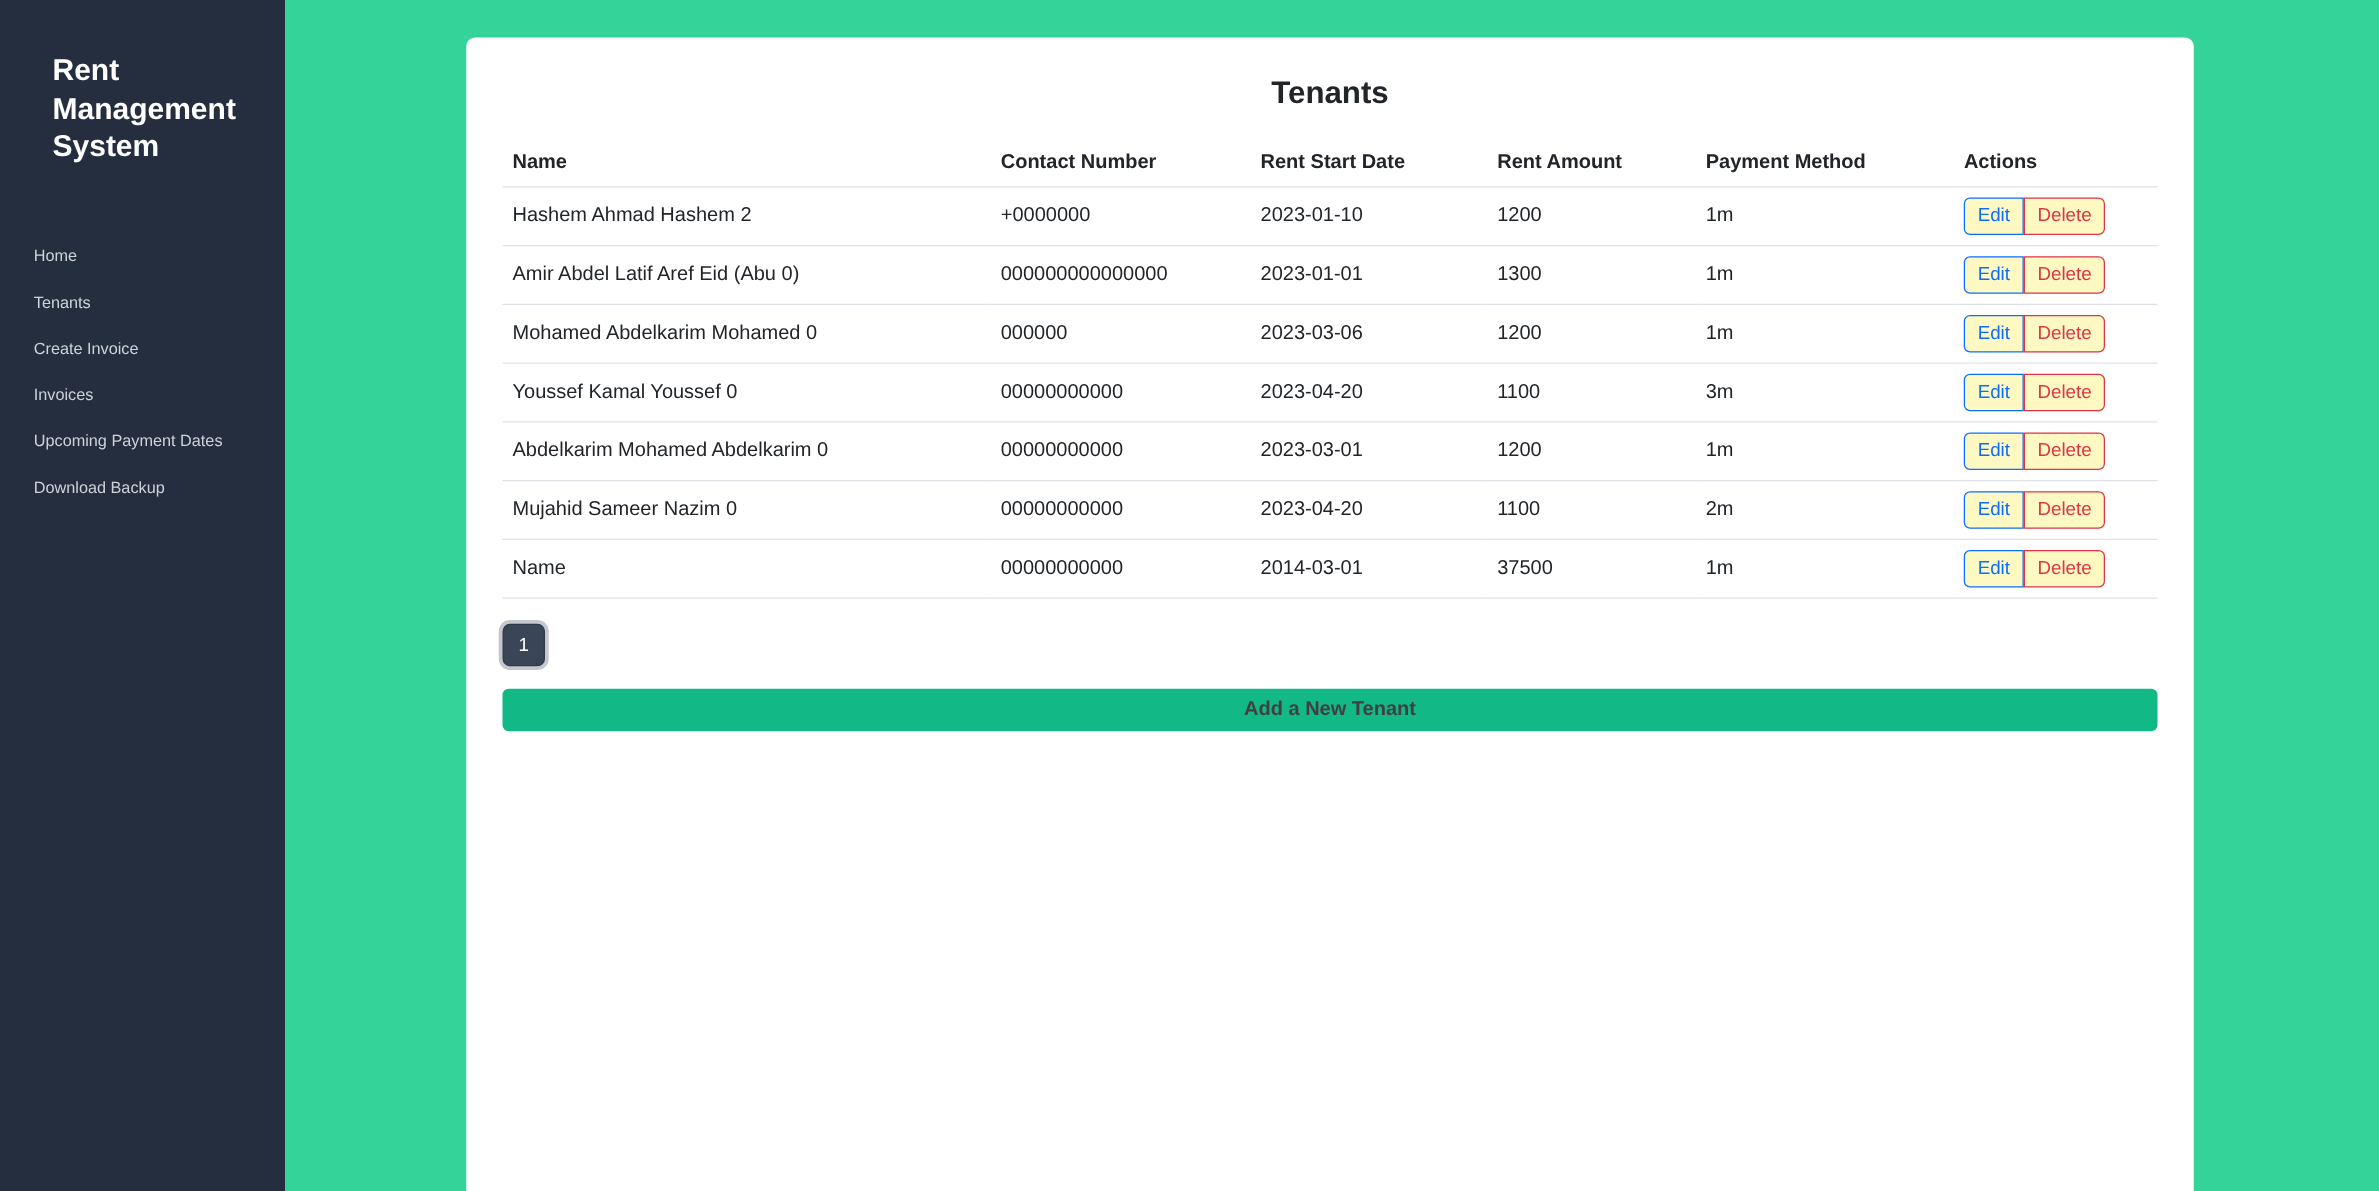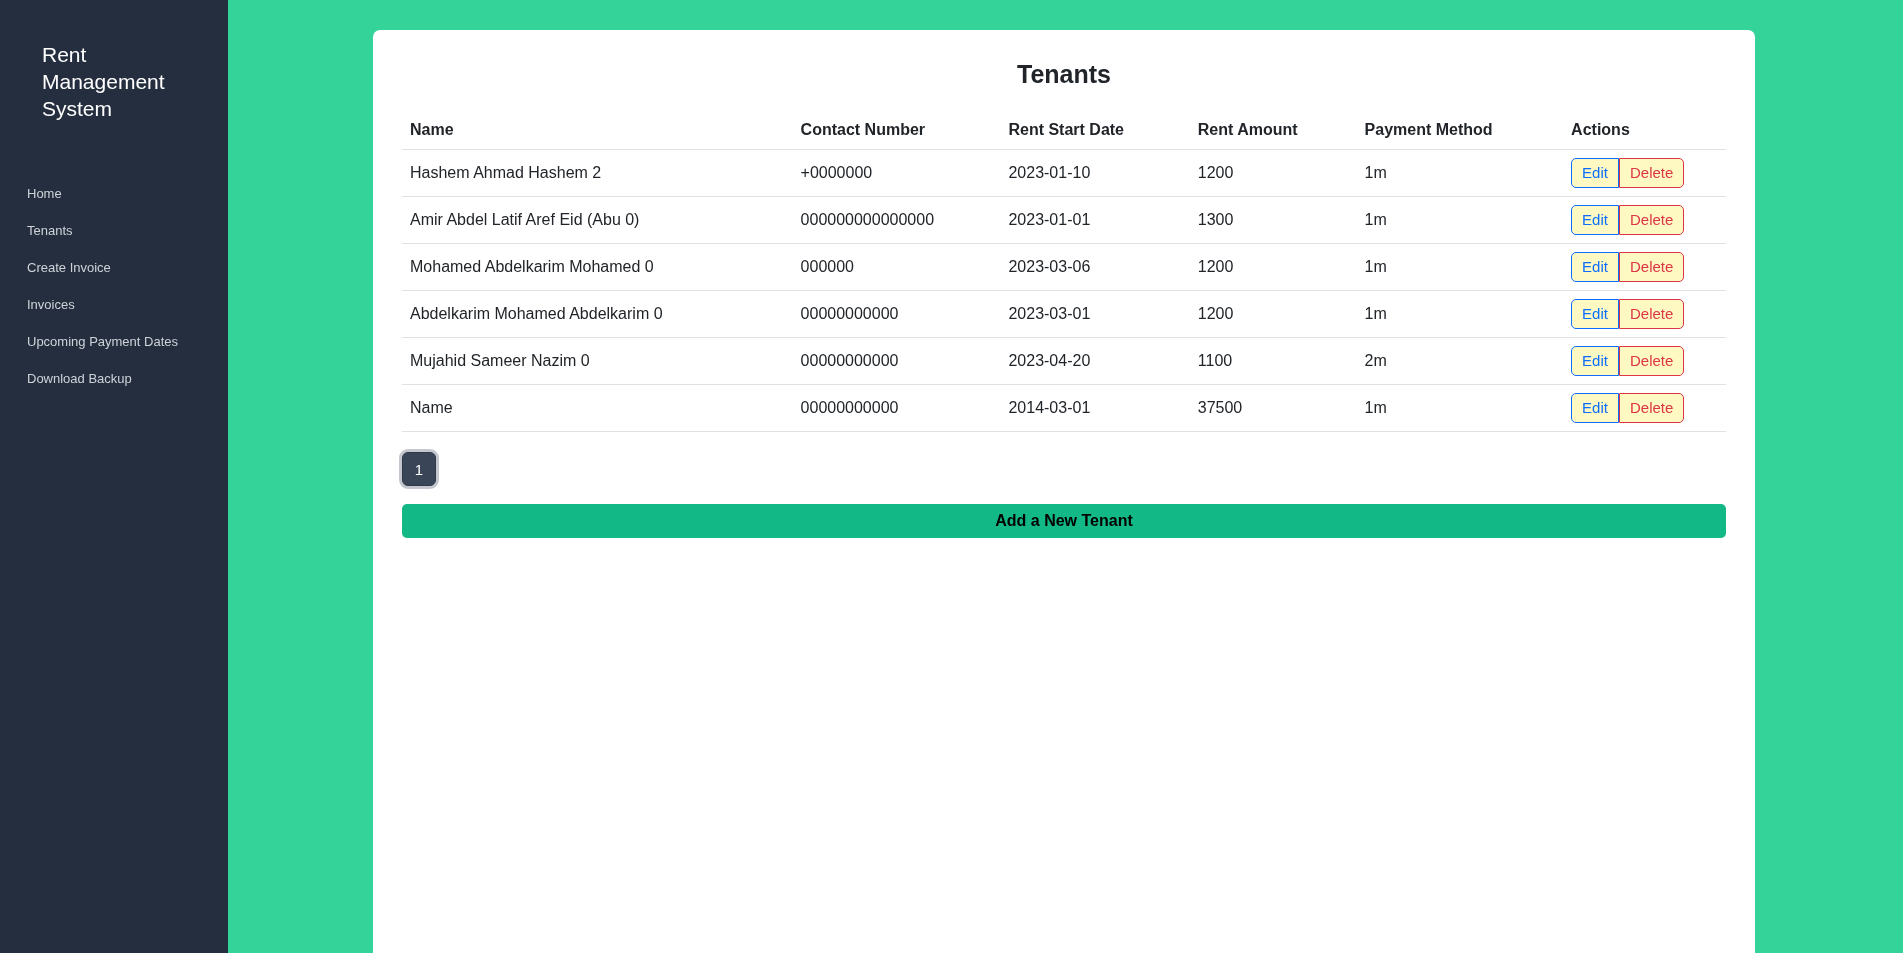--- a/index.html
+++ b/index.html
@@ -16,22 +16,22 @@
   
   .sidebar {
     width: 228px;
     min-width: 228px;
     background: #252e3e;
     min-height: 100vh;
     color: #ffffff;
   }
   .brand {
     padding: 42px 20px 0 42px;
-    font-size: 21px;
-    font-weight: 400;
+    font-size: 24px;
+    font-weight: 700;
     line-height: 1.28;
     color: #ffffff;
   }
   .nav-list {
     list-style: none;
     margin-top: 52px;
   }
   .nav-item {
     padding: 11px 10px 11px 27px;
     font-size: 13px;
@@ -123,21 +123,21 @@
     box-shadow: 0 0 0 3px rgba(58,70,88,0.30);
     cursor: pointer;
   }
 
   
   .add-tenant {
     margin-top: 18px;
     width: 100%;
     height: 34px;
     background: #12b886;
-    color: #000000;
+    color: #404040;
     font-family: inherit;
     font-size: 16px;
     font-weight: 600;
     border: none;
     border-radius: 5px;
     cursor: pointer;
   }
 </style>
 </head>
 <body>
@@ -218,20 +218,33 @@
             <td>1200</td>
             <td>1m</td>
             <td>
               <span class="btn-group">
                 <button class="btn-edit">Edit</button>
                 <button class="btn-delete">Delete</button>
               </span>
             </td>
           </tr>
           <tr>
+            <td>Youssef Kamal Youssef 0</td>
+            <td>00000000000</td>
+            <td>2023-04-20</td>
+            <td>1100</td>
+            <td>3m</td>
+            <td>
+              <span class="btn-group">
+                <button class="btn-edit">Edit</button>
+                <button class="btn-delete">Delete</button>
+              </span>
+            </td>
+          </tr>
+          <tr>
             <td>Abdelkarim Mohamed Abdelkarim 0</td>
             <td>00000000000</td>
             <td>2023-03-01</td>
             <td>1200</td>
             <td>1m</td>
             <td>
               <span class="btn-group">
                 <button class="btn-edit">Edit</button>
                 <button class="btn-delete">Delete</button>
               </span>

